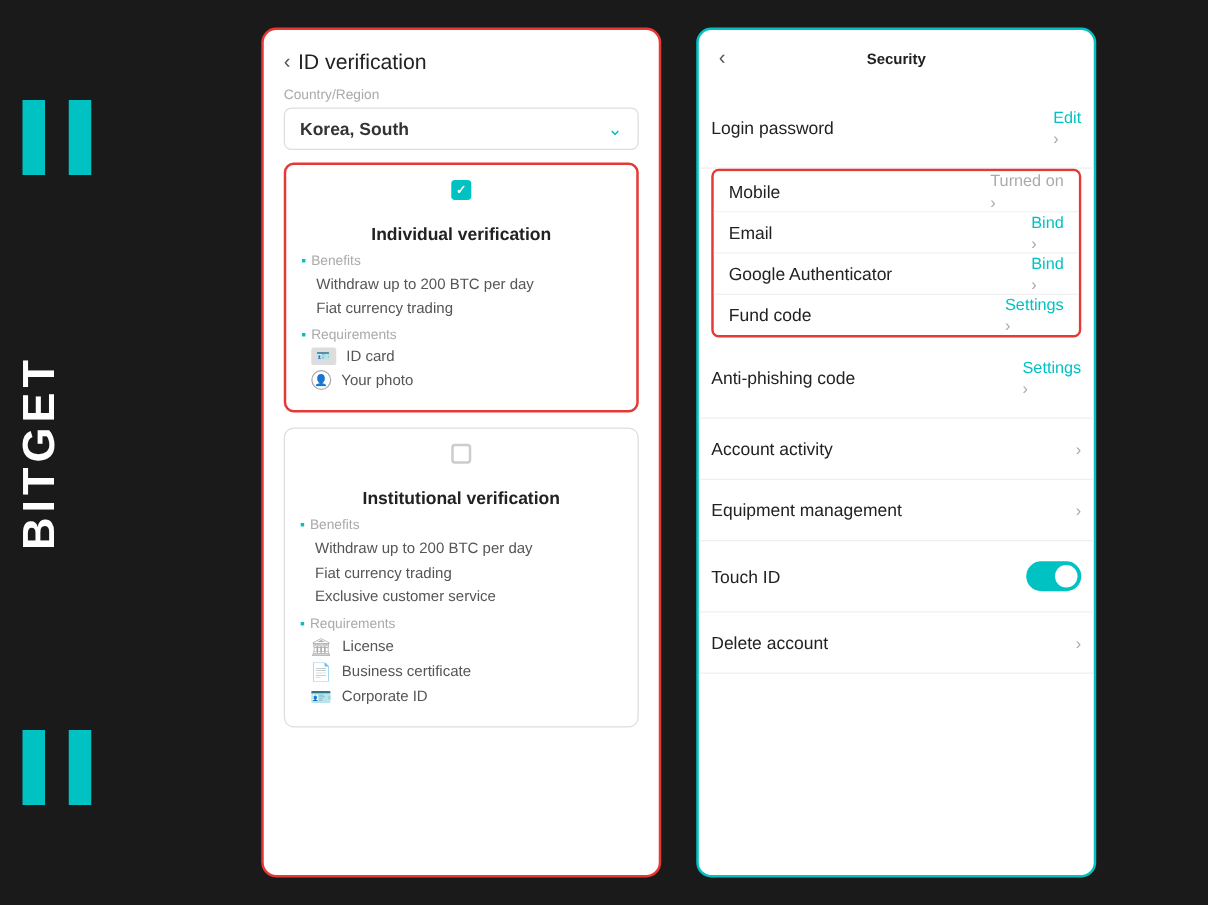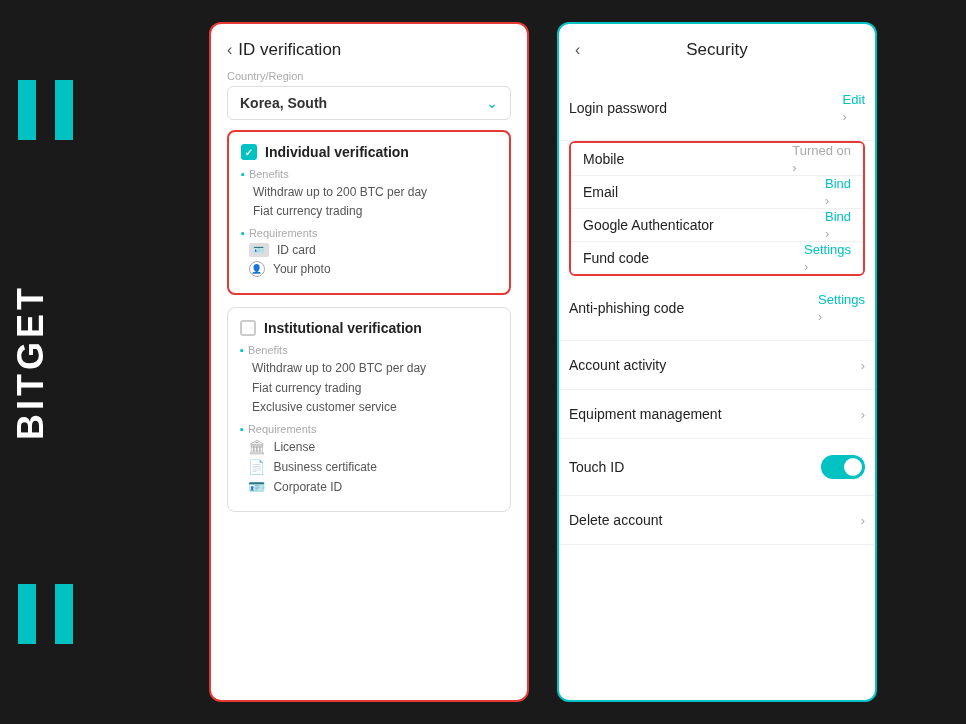--- a/index.html
+++ b/index.html
@@ -143,22 +143,23 @@
       margin: 0 16px 12px;
       border: 2px solid #e53935;
       border-radius: 8px;
       padding: 12px;
       background: white;
     }
 
     .card-header {
       display: flex;
       align-items: center;
-      gap: 8px;
+      gap: 19px;
       margin-bottom: 8px;
+      flex-direction: column;
     }
 
     .checkbox-teal {
       width: 16px;
       height: 16px;
       background: #00c2c2;
       border-radius: 3px;
       display: flex;
       align-items: center;
       justify-content: center;
@@ -290,22 +291,22 @@
 
     .security-back {
       position: absolute;
       left: 16px;
       color: #555;
       font-size: 16px;
       cursor: pointer;
     }
 
     .security-title {
-      font-size: 17px;
-      font-weight: 400;
+      font-size: 12px;
+      font-weight: 700;
       color: #222;
     }
 
     .security-item-label {
       font-size: 14px;
       color: #222;
     }
 
     .security-item-right {
       display: flex;

